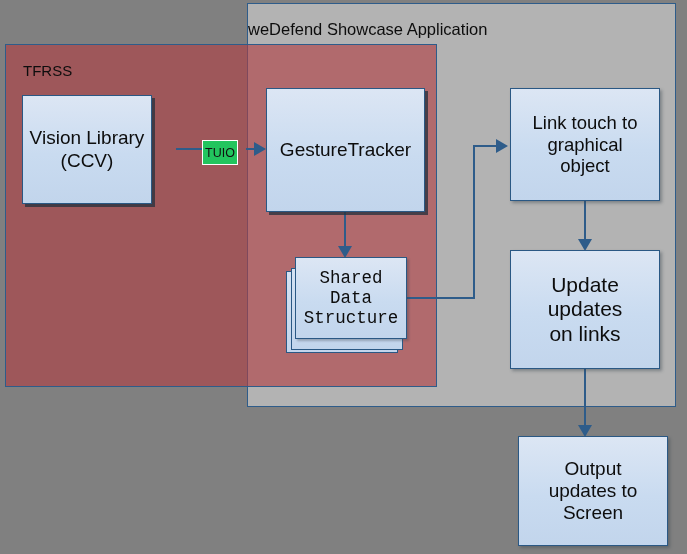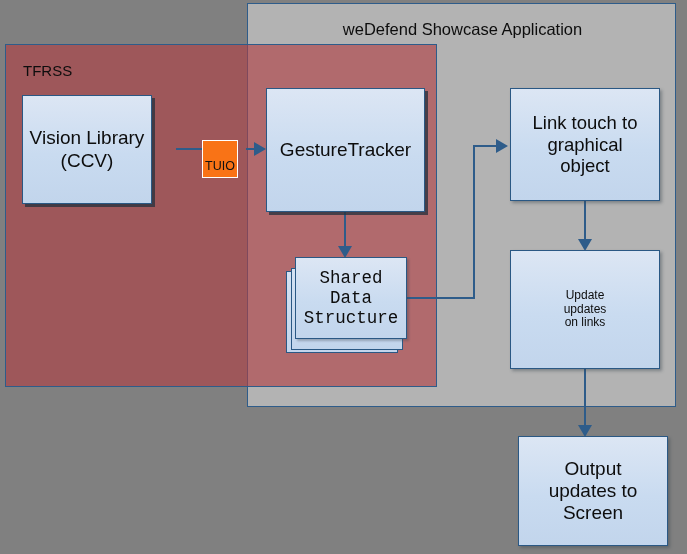--- a/index.html
+++ b/index.html
@@ -43,21 +43,20 @@
     position: absolute;
     color: #0d0d0d;
     font-size: 16.5px;
     line-height: 1.1;
     white-space: nowrap;
   }
   .grey-title {
     left: 0;
     top: 16px;
     width: 429px;
-    text-align: center;
   }
   .red-title {
     left: 17px;
     top: 18px;
     text-align: right;
     font-size: 15px;
   }
 
   
   .node {
@@ -111,21 +110,21 @@
     font-size: 17.5px;
     box-shadow: 2px 2px 2px rgba(60, 70, 80, 0.35);
   }
 
   #node-link-touch {
     left: 510px; top: 88px;  width: 150px; height: 113px;
     font-size: 18.5px;
   }
   #node-update-graphics {
     left: 510px; top: 250px; width: 150px; height: 119px;
-    font-size: 12px;
+    font-size: 21px;
   }
   #node-output-screen {
     left: 510px; top: 436px; width: 150px; height: 110px;
     font-size: 19px;
     margin-left: 8px;
   }
 
   
   .conn {
     position: absolute;
@@ -150,26 +149,26 @@
     border-top: 12px solid #2e5c8a;
   }
 
   
   #conn-vision-gesture-a { left: 176px; top: 148px; width: 28px; }
   #conn-vision-gesture-b { left: 246px; top: 148px; width: 12px; }
   #arrow-vision-gesture  { left: 254px; top: 142px; }
 
   .edge-label {
     position: absolute;
-    background: #f97316;
+    background: #22c55e;
     border: 1px solid #ffffff;
     color: #111111;
     font-size: 12.5px;
     line-height: 1;
-    padding: 19px 2px 4px 2px;
+    padding: 6px 2px 4px 2px;
     white-space: nowrap;
   }
   #label-tuio { left: 202px; top: 140px; }
 
   
   #conn-gesture-shared { left: 344px; top: 212px; height: 38px; }
   #arrow-gesture-shared { left: 338px; top: 246px; }
 
   
   #conn-shared-elbow-h1 { left: 402px; top: 297px; width: 73px; }

